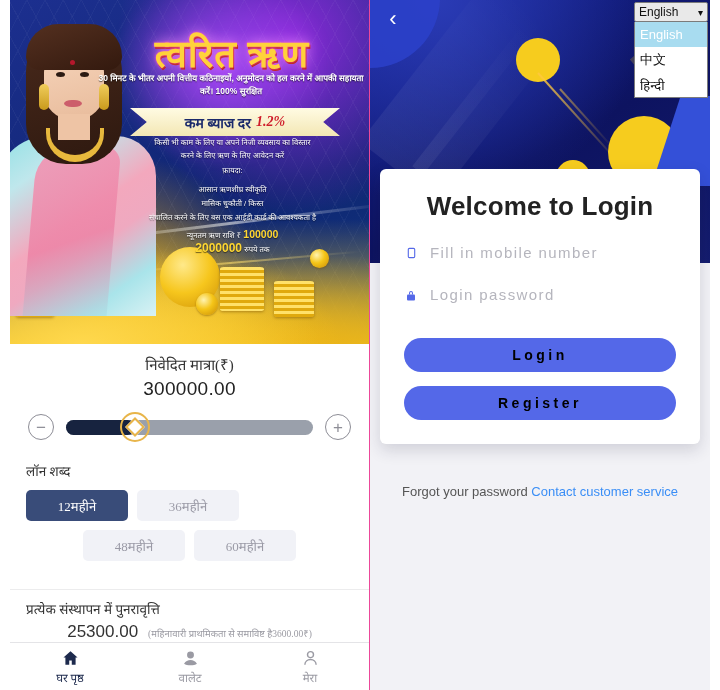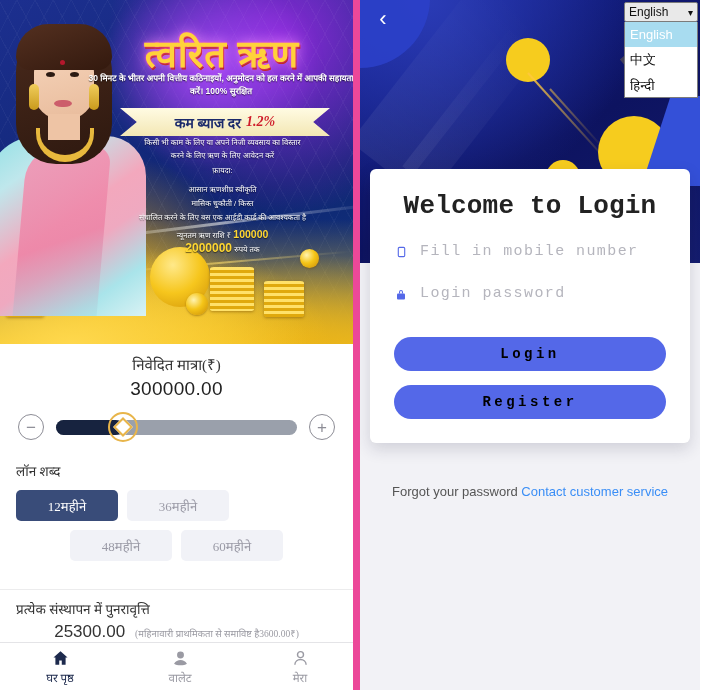--- a/index.html
+++ b/index.html
@@ -10,21 +10,22 @@
     overflow: hidden;
   }
   .screen { position: relative; width: 720px; height: 690px; display: flex; }
 
   
   .left-panel {
     position: relative;
     width: 360px; height: 690px;
     background: #ffffff;
     overflow: hidden;
-    border-right: 7px solid #ec4899;
+    border-right: 1px solid #ec4899;
+    margin-left: 10px;
   }
 
   
   .banner {
     position: relative;
     width: 360px; height: 344px;
     overflow: hidden;
     background:
       radial-gradient(circle at 78% 12%, #8a2ad8 0%, rgba(138,42,216,0) 42%),
       radial-gradient(circle at 30% 88%, #d9a21a 0%, rgba(217,162,26,0) 38%),
@@ -280,21 +281,20 @@
   }
   .lang-opt { height:25px; display:flex; align-items:center; padding:0 5px; color:#111; font-size:13px; }
   .lang-opt.sel { background:#a8dcf0; color:#ffffff; }
 
   .login-card {
     position:absolute; left:10px; top:169px; width:320px;
     background:#fff; border-radius:6px;
     box-shadow: 0 6px 16px rgba(30,30,60,.16);
     padding: 22px 24px 24px;
     z-index:20;
-    font-family:Liberation Mono, monospace;
   }
   .login-title {
     text-align:center; font-size:26px; font-weight:700; color:#222;
     letter-spacing:.2px;
   }
   .field {
     display:flex; align-items:flex-end; gap:12px;
     margin-top:22px; padding-bottom:3px;
   }
   .field-ico { width:14px; display:flex; align-items:center; justify-content:center; }

